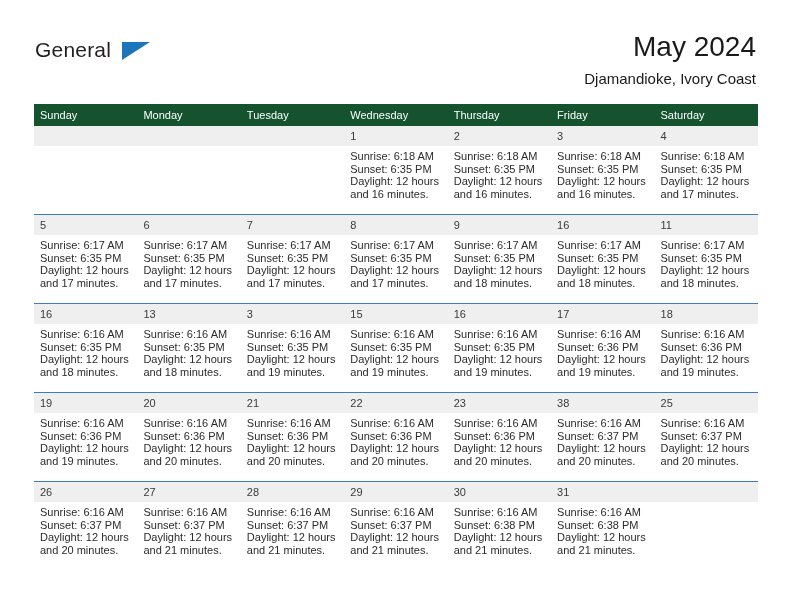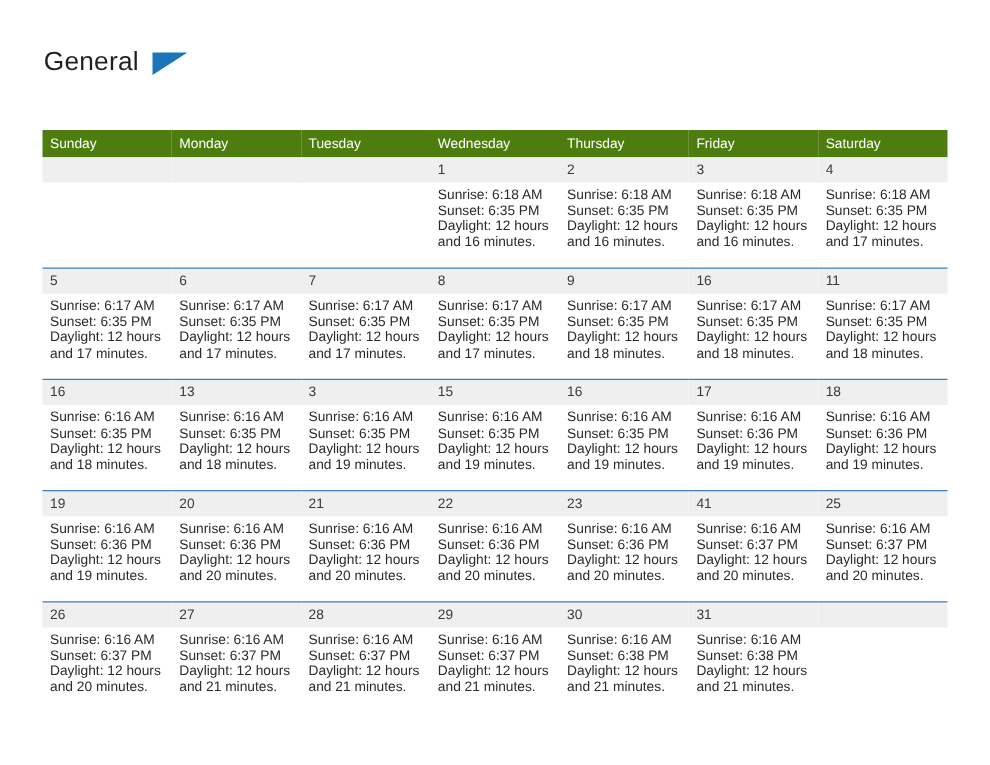--- a/index.html
+++ b/index.html
@@ -88,21 +88,21 @@
   
   .calendar {
     position: absolute;
     left: 34px;
     top: 104px;
     width: 724px;
     border-collapse: collapse;
     table-layout: fixed;
   }
   .calendar th {
-    background: #4d7c0f;
+    background: #14532d;
     color: #ffffff;
     font-size: 11px;
     font-weight: normal;
     text-align: left;
     padding: 5px 0 5px 6px;
     height: 11px;
     border: none;
   }
   .calendar td {
     vertical-align: top;
@@ -142,20 +142,24 @@
 <div class="page">
 
   <div class="header">
 
     <div class="logo">
       <span class="logo-general">General</span>
       <span class="logo-triangle"></span>
       <span class="logo-blue">Blue</span>
     </div>
 
+    <div class="title-block">
+      <h1 class="cal-title">May 2024</h1>
+      <div class="cal-subtitle">Djamandioke, Ivory Coast</div>
+    </div>
 
   </div>
 
   <table class="calendar">
     <thead>
       <tr>
         <th>Sunday</th>
         <th>Monday</th>
         <th>Tuesday</th>
         <th>Wednesday</th>
@@ -382,21 +386,21 @@
           <td>
             <div class="daynum">23</div>
             <div class="details">
               <div>Sunrise: 6:16 AM</div>
               <div>Sunset: 6:36 PM</div>
               <div>Daylight: 12 hours</div>
               <div>and 20 minutes.</div>
             </div>
           </td>
           <td>
-            <div class="daynum">41</div>
+            <div class="daynum">38</div>
             <div class="details">
               <div>Sunrise: 6:16 AM</div>
               <div>Sunset: 6:37 PM</div>
               <div>Daylight: 12 hours</div>
               <div>and 20 minutes.</div>
             </div>
           </td>
           <td>
             <div class="daynum">25</div>
             <div class="details">

